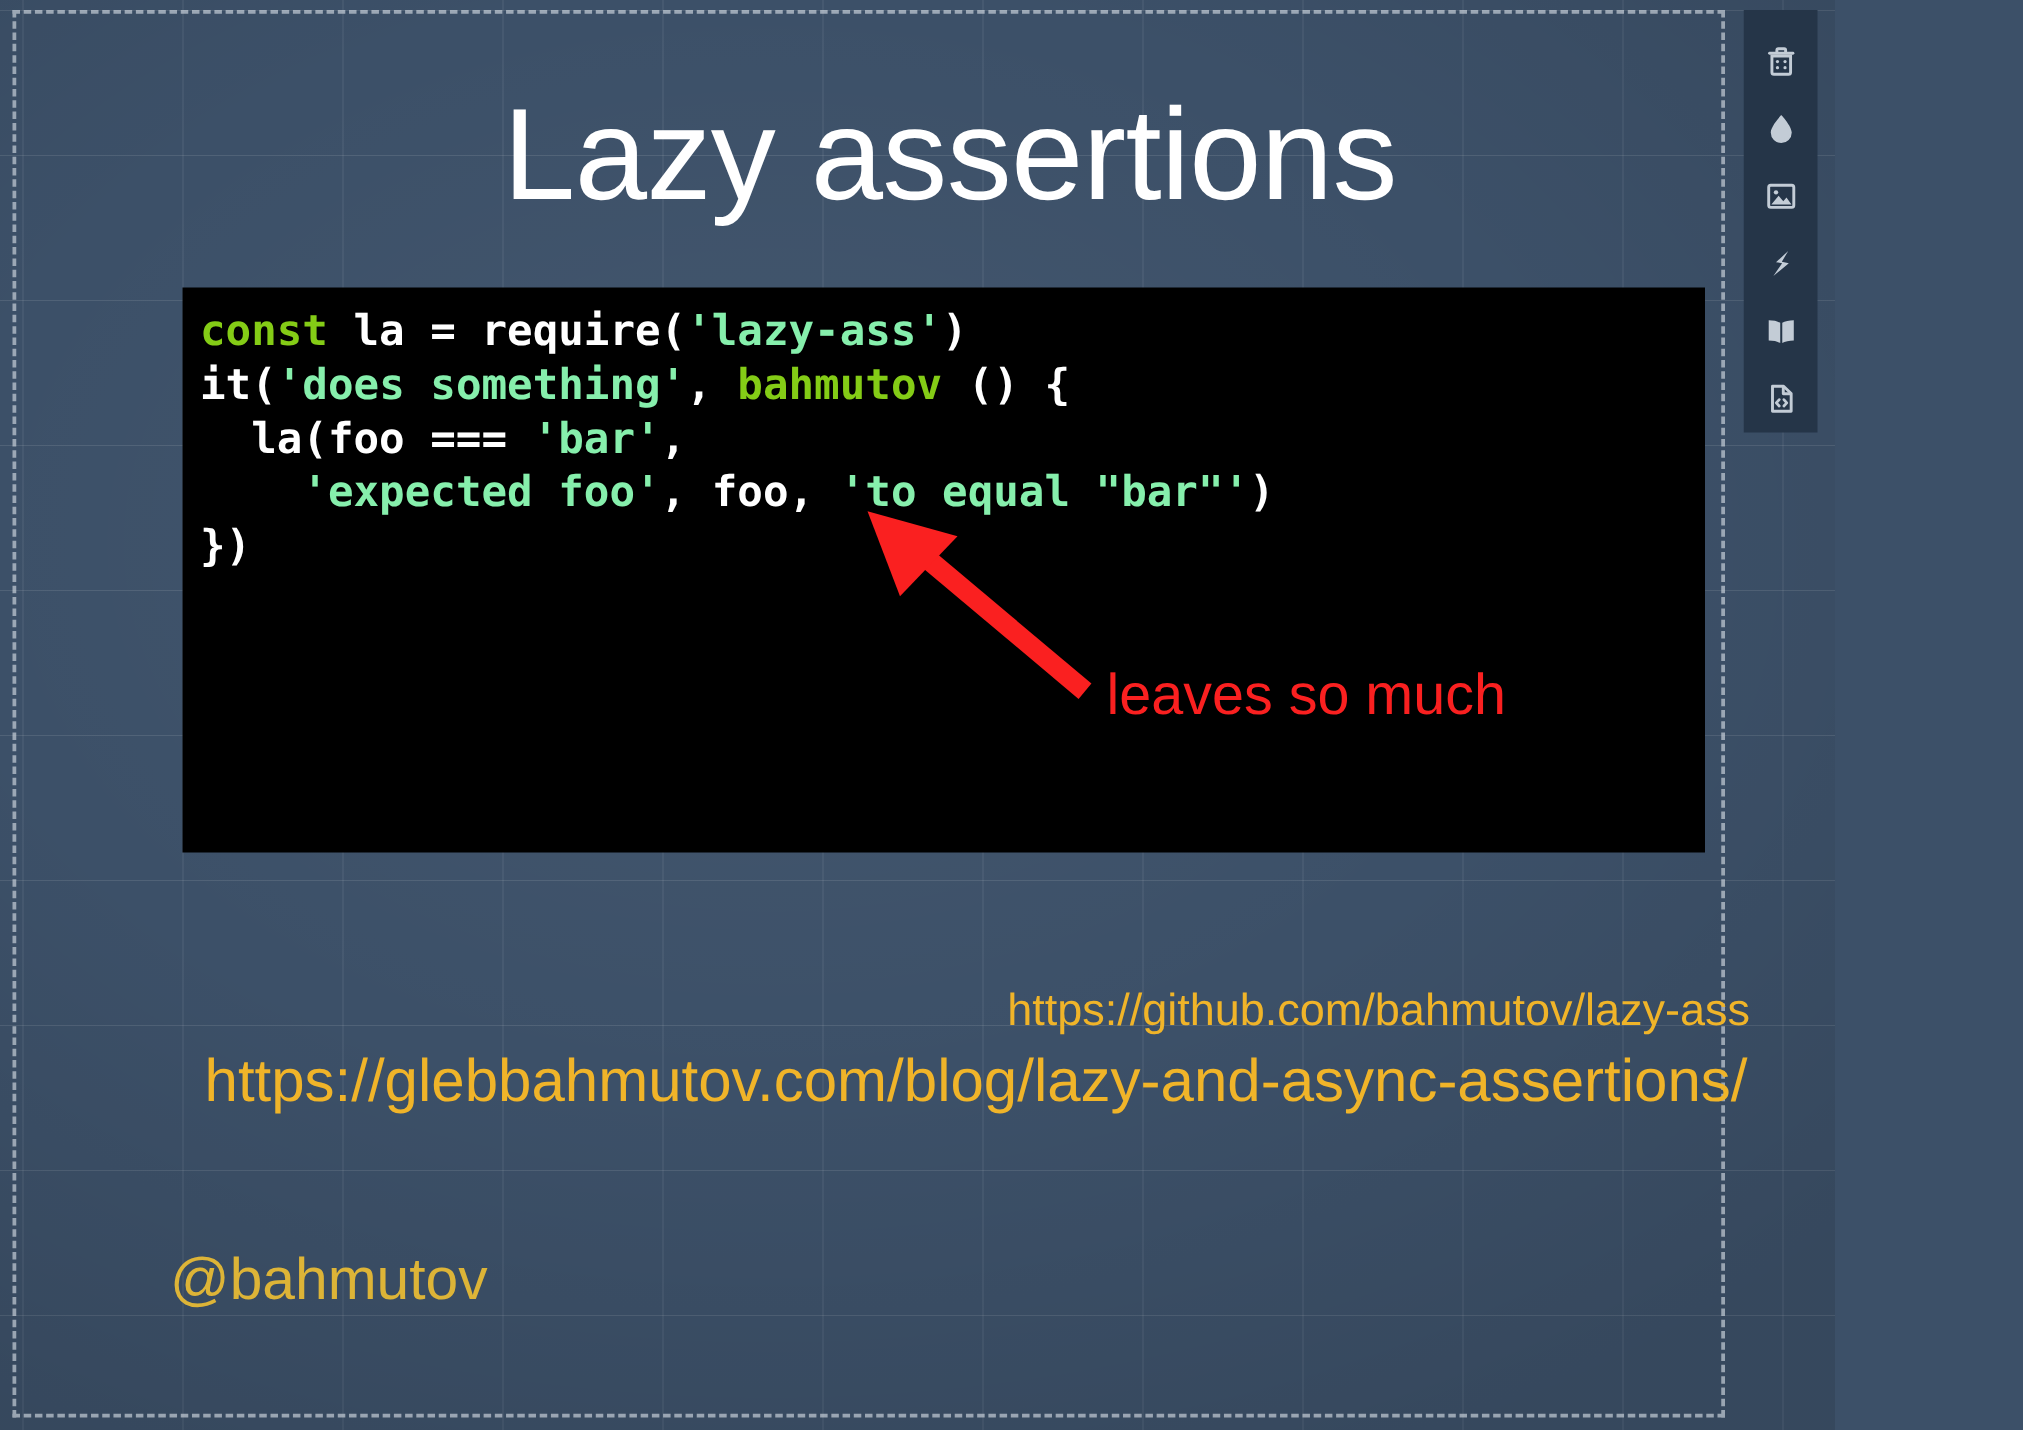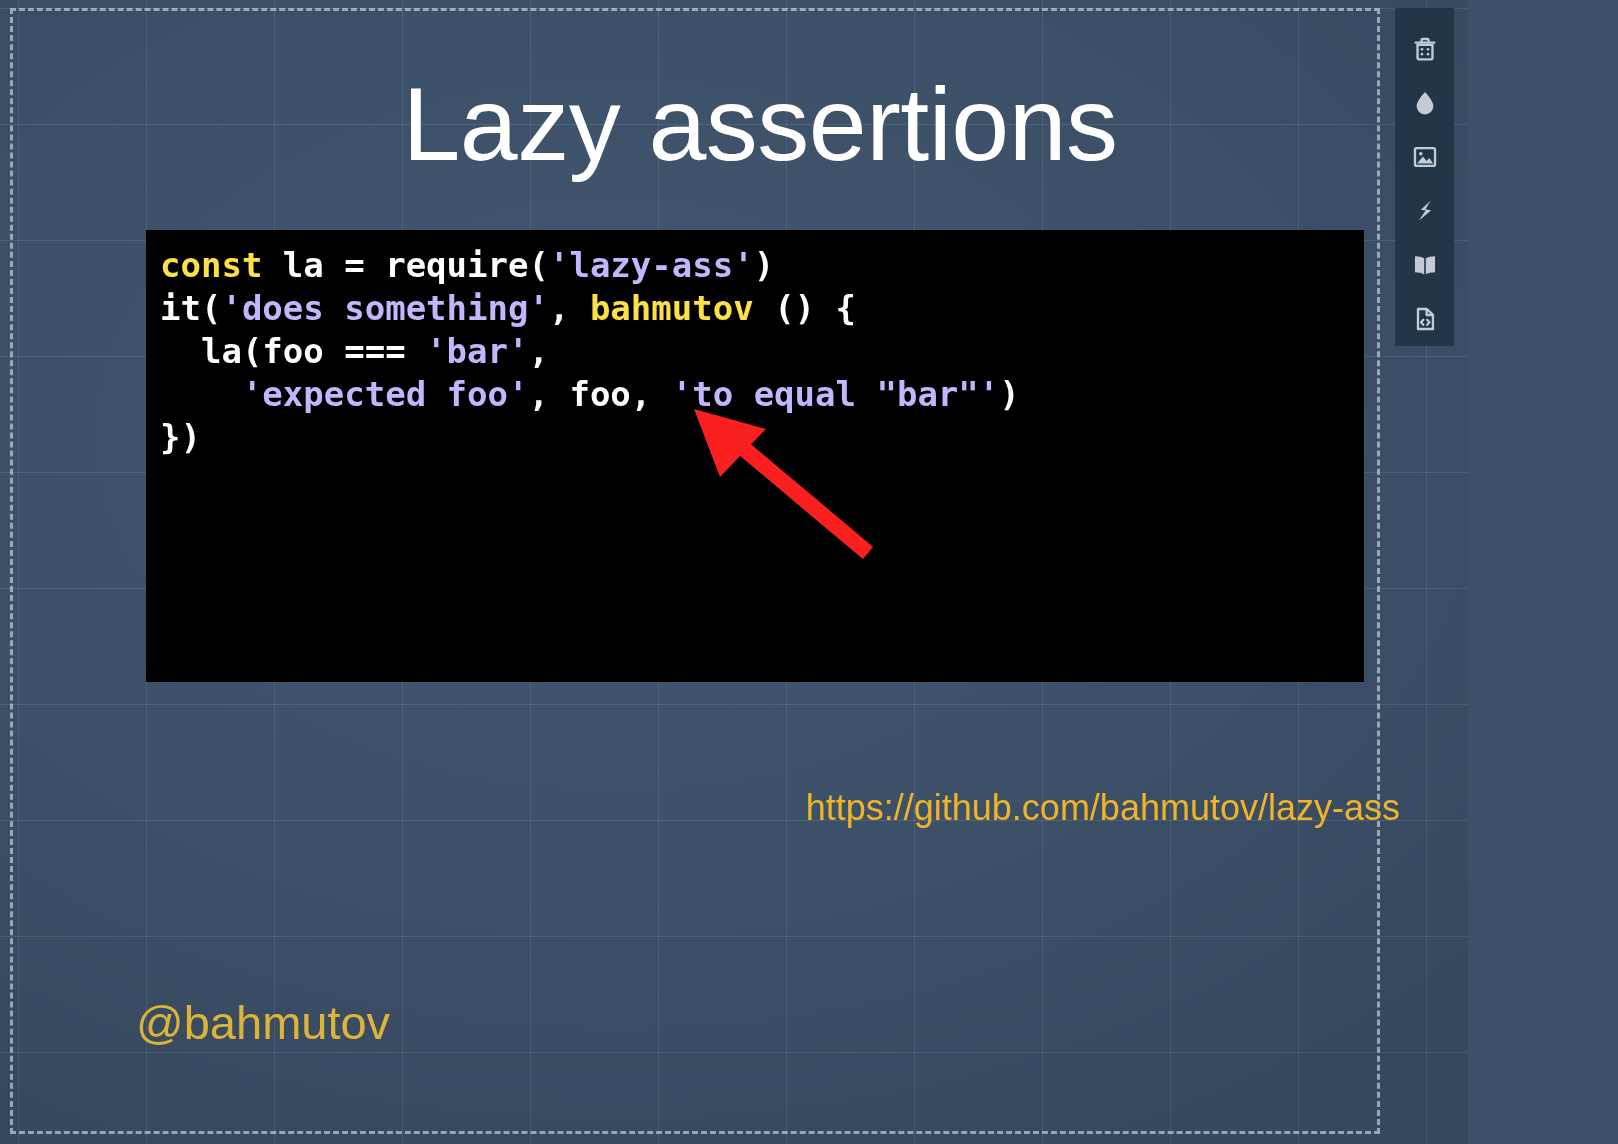--- a/index.html
+++ b/index.html
@@ -76,22 +76,22 @@
 
   #code-text {
     font-family: "DejaVu Sans Mono", "Liberation Mono", monospace;
     font-size: 34px;
     font-weight: bold;
     line-height: 43px;
     color: #ffffff;
     white-space: pre;
     padding-left: 6px;
   }
-  .tok-kw   { color: #fde047; }
-  .tok-str  { color: #c4b5fd; }
+  .tok-kw   { color: #84cc16; }
+  .tok-str  { color: #86efac; }
 
   
   #annotation-arrow {
     position: absolute;
     left: 690px;
     top: 405px;
     width: 200px;
     height: 160px;
     pointer-events: none;
   }
@@ -189,23 +189,25 @@
     <span class="tok-str">'expected foo'</span>, foo, <span class="tok-str">'to equal "bar"'</span>)
 })</div>
   </div>
 
   <svg id="annotation-arrow" viewBox="0 0 200 160" xmlns="http://www.w3.org/2000/svg">
     <line x1="178" y1="148" x2="40" y2="32" stroke="#fa2020" stroke-width="16" stroke-linecap="butt"></line>
     <polygon points="4,4 76,24 30,72" fill="#fa2020"></polygon>
   </svg>
 
   <div id="annotation-text">
+    <div>leaves so much</div>
   </div>
 
   <div class="link-line" id="link-repo">https://github.com/bahmutov/lazy-ass</div>
+  <div class="link-line" id="link-blog">https://glebbahmutov.com/blog/lazy-and-async-assertions/</div>
 
   <div id="handle">@bahmutov</div>
 
   <div id="tool-sidebar">
 
     <div class="tool-btn" title="Trash">
       <svg width="28" height="28" viewBox="0 0 24 24">
         <path d="M4 6.5 h16" stroke-width="2" stroke-linecap="round"></path>
         <path d="M9 6.5 V4.4 a1 1 0 0 1 1-1 h4 a1 1 0 0 1 1 1 V6.5" stroke-width="2"></path>
         <path d="M5.6 8.4 h12.8 v11.1 a1.4 1.4 0 0 1 -1.4 1.4 H7 a1.4 1.4 0 0 1 -1.4 -1.4 Z" stroke-width="2"></path>

